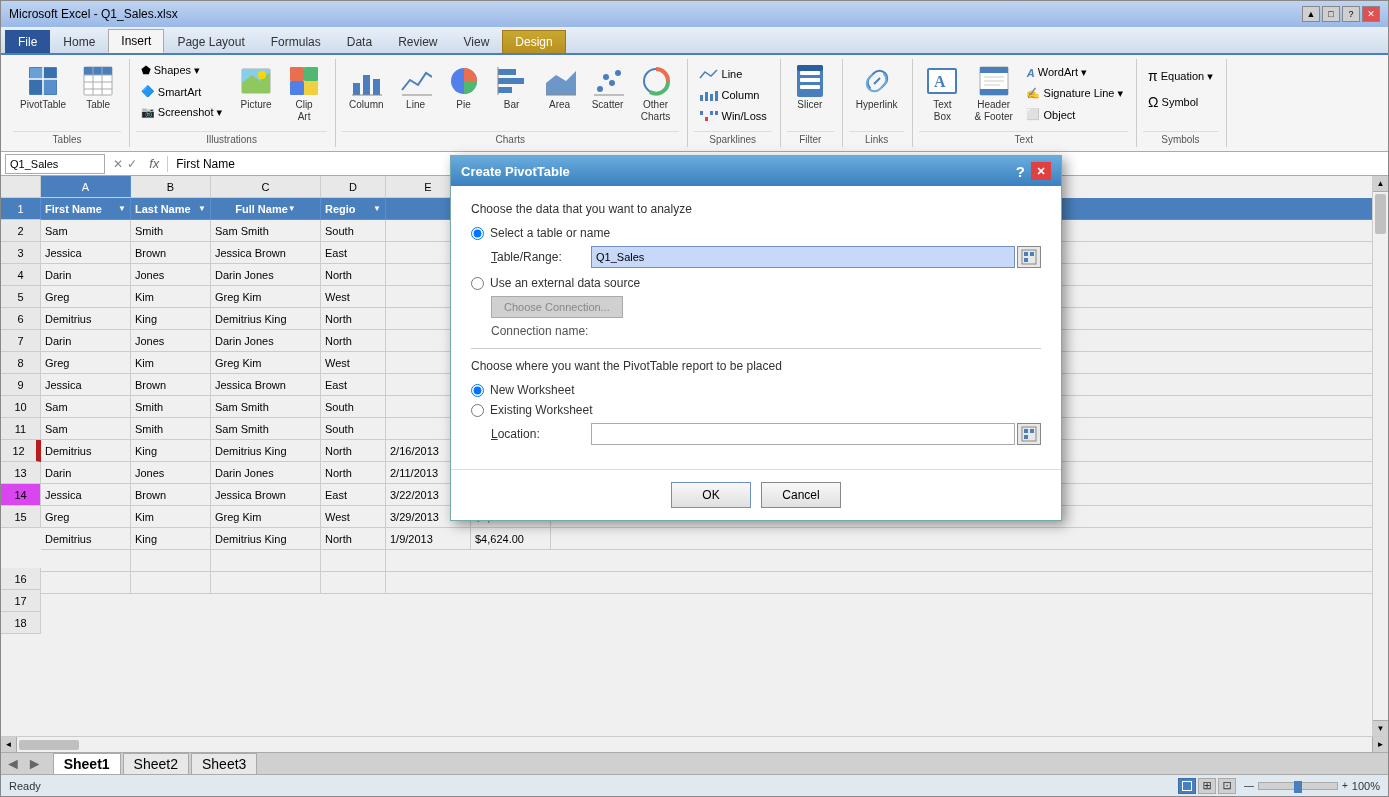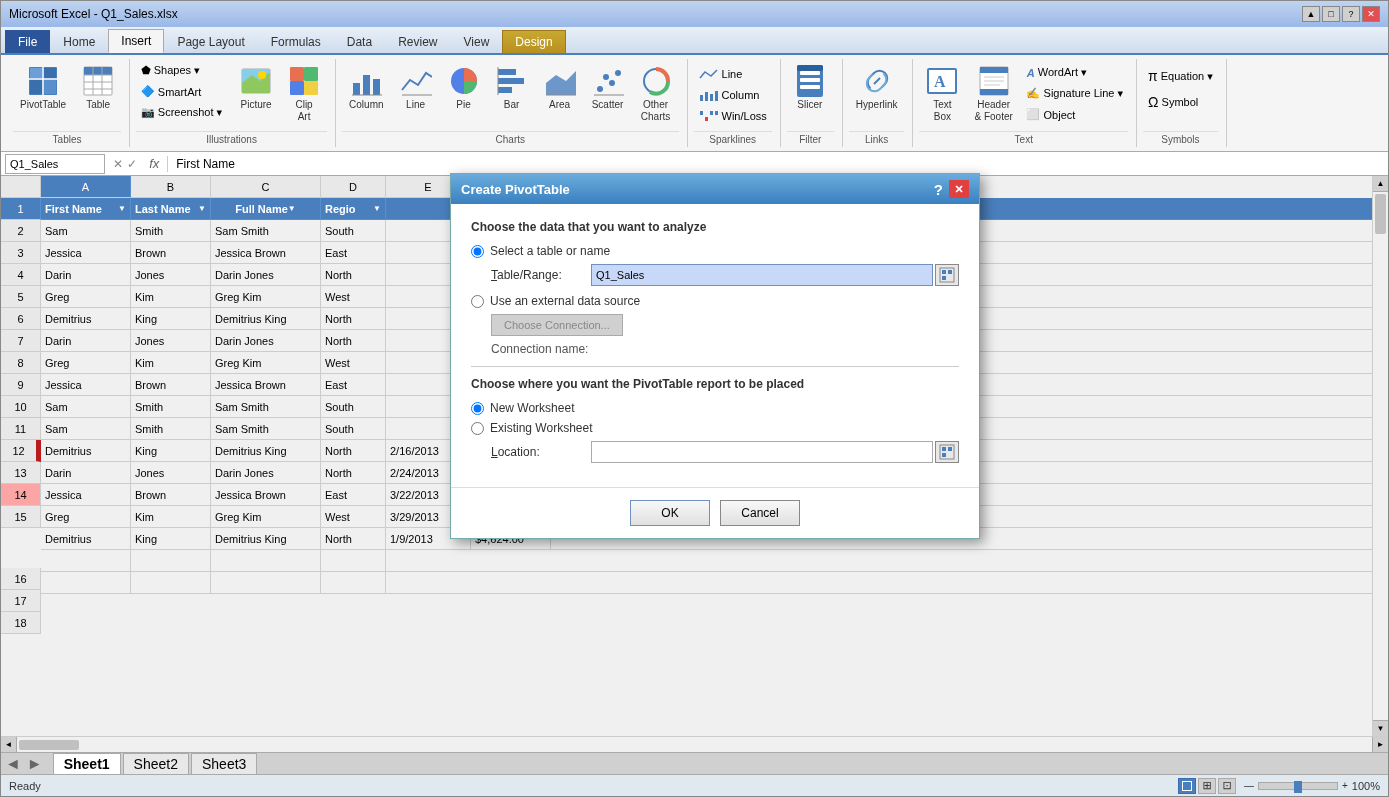--- a/index.html
+++ b/index.html
@@ -30,28 +30,28 @@
     .ribbon-btn { display: flex; flex-direction: column; align-items: center; justify-content: flex-start; padding: 3px 6px; cursor: pointer; border: 1px solid transparent; min-width: 44px; font-size: 10px; text-align: center; }
     .ribbon-btn-icon { width: 32px; height: 32px; display: flex; align-items: center; justify-content: center; }
     .ribbon-btn-label { font-size: 10px; color: #333; margin-top: 2px; line-height: 1.2; }
 
     .ribbon-small-btn { display: flex; align-items: center; gap: 3px; padding: 2px 4px; cursor: pointer; border: 1px solid transparent; font-size: 11px; white-space: nowrap; }
 
     
     .formula-bar { display: flex; align-items: center; background: white; border-bottom: 1px solid #aaa; height: 24px; padding: 0 4px; gap: 4px; }
     .name-box { width: 100px; border: 1px solid #aaa; padding: 1px 4px; font-size: 11px; height: 20px; }
     .formula-input { flex: 1; border: none; outline: none; font-size: 12px; padding: 0 4px; }
-    .dialog { position: absolute; top: 173px; left: 450px; width: 530px; background: white; border: 1px solid #7aa; box-shadow: 4px 4px 12px rgba(0,0,0,0.4); pointer-events: all; }
+    .dialog { position: absolute; top: 155px; left: 450px; width: 612px; background: white; border: 1px solid #7aa; box-shadow: 4px 4px 12px rgba(0,0,0,0.4); pointer-events: all; }
     .dialog-title-bar { background: linear-gradient(to bottom, #6aacdc, #3a80c0); display: flex; align-items: center; justify-content: space-between; padding: 6px 10px; }
     .dialog-title { color: white; font-size: 13px; font-weight: bold; }
     .dialog-controls { display: flex; align-items: center; gap: 6px; }
     .dialog-help { color: white; font-size: 15px; font-weight: bold; cursor: pointer; }
     .dialog-close-btn { background: #e04040; color: white; border: none; width: 20px; height: 18px; display: flex; align-items: center; justify-content: center; cursor: pointer; font-size: 11px; font-weight: bold; }
     .dialog-body { padding: 16px 20px; }
-    .dialog-section-title { font-size: 12px; font-weight: bold; color: #333; margin-bottom: 10px; }
+    .dialog-section-title { font-size: 12px; font-weight: normal; color: #333; margin-bottom: 10px; }
     .radio-row { display: flex; align-items: center; gap: 6px; margin-bottom: 6px; }
     .radio-row input[type=radio] { margin: 0; }
     .radio-label { font-size: 12px; color: #333; }
     .field-row { display: flex; align-items: center; margin-left: 20px; margin-bottom: 8px; }
     .field-label { font-size: 12px; color: #333; width: 100px; }
     .field-input { flex: 1; height: 22px; border: 1px solid #7090c0; padding: 0 4px; font-size: 11px; background: #e8f0ff; }
     .field-input.empty { background: white; color: #999; }
     .browse-btn { width: 24px; height: 22px; border: 1px solid #888; background: #e8e8e8; display: flex; align-items: center; justify-content: center; cursor: pointer; margin-left: 2px; }
     .dialog-divider { height: 1px; background: #ccc; margin: 10px 0; }
     .btn-disabled { background: #d0d0d0; color: #888; border: 1px solid #aaa; padding: 4px 12px; font-size: 11px; cursor: default; }
@@ -439,21 +439,21 @@
               <div style="height:22px; background:#e8e8e8; border-right:1px solid #ccc; border-bottom:1px solid #ccc; display:flex; align-items:center; justify-content:center; font-size:11px;">4</div>
               <div style="height:22px; background:#e8e8e8; border-right:1px solid #ccc; border-bottom:1px solid #ccc; display:flex; align-items:center; justify-content:center; font-size:11px;">5</div>
               <div style="height:22px; background:#e8e8e8; border-right:1px solid #ccc; border-bottom:1px solid #ccc; display:flex; align-items:center; justify-content:center; font-size:11px;">6</div>
               <div style="height:22px; background:#e8e8e8; border-right:1px solid #ccc; border-bottom:1px solid #ccc; display:flex; align-items:center; justify-content:center; font-size:11px;">7</div>
               <div style="height:22px; background:#e8e8e8; border-right:1px solid #ccc; border-bottom:1px solid #ccc; display:flex; align-items:center; justify-content:center; font-size:11px;">8</div>
               <div style="height:22px; background:#e8e8e8; border-right:1px solid #ccc; border-bottom:1px solid #ccc; display:flex; align-items:center; justify-content:center; font-size:11px;">9</div>
               <div style="height:22px; background:#e8e8e8; border-right:1px solid #ccc; border-bottom:1px solid #ccc; display:flex; align-items:center; justify-content:center; font-size:11px;">10</div>
               <div style="height:22px; background:#e8e8e8; border-right:1px solid #ccc; border-bottom:1px solid #ccc; display:flex; align-items:center; justify-content:center; font-size:11px;">11</div>
               <div style="height:22px; background:#e8e8e8; border-right:5px solid #b91c1c; border-bottom:1px solid #ccc; display:flex; align-items:center; justify-content:center; font-size:11px;">12</div>
               <div style="height:22px; background:#e8e8e8; border-right:1px solid #ccc; border-bottom:1px solid #ccc; display:flex; align-items:center; justify-content:center; font-size:11px;">13</div>
-              <div style="height:22px; background:#fca5a5; border-right:1px solid #ccc; border-bottom:1px solid #ccc; display:flex; align-items:center; justify-content:center; font-size:11px;">14</div>
+              <div style="height:22px; background:#d946ef; border-right:1px solid #ccc; border-bottom:1px solid #ccc; display:flex; align-items:center; justify-content:center; font-size:11px;">14</div>
               <div style="height:22px; background:#e8e8e8; border-right:1px solid #ccc; border-bottom:1px solid #ccc; display:flex; align-items:center; justify-content:center; font-size:11px;">15</div>
               <div style="height:22px; background:#e8e8e8; border-right:1px solid #ccc; border-bottom:1px solid #ccc; display:flex; align-items:center; justify-content:center; font-size:11px;margin-top:40px;">16</div>
               <div style="height:22px; background:#e8e8e8; border-right:1px solid #ccc; border-bottom:1px solid #ccc; display:flex; align-items:center; justify-content:center; font-size:11px;">17</div>
               <div style="height:22px; background:#e8e8e8; border-right:1px solid #ccc; border-bottom:1px solid #ccc; display:flex; align-items:center; justify-content:center; font-size:11px;">18</div>
             </div>
 
             <div style="flex:1; display:flex; flex-direction:column;">
 
               <div style="display:flex; height:22px;">
                 <div style="width:90px; min-width:90px; background:#4a7fbd; color:white; font-weight:bold; border-right:1px solid #5a8fcf; border-bottom:1px solid #5a8fcf; display:flex; align-items:center; justify-content:space-between; padding:0 4px; font-size:11px;">
@@ -563,21 +563,21 @@
                 <div style="width:85px; min-width:85px; border-right:1px solid #ccc; border-bottom:1px solid #ccc; padding:0 4px; font-size:11px; display:flex; align-items:center;">2/16/2013</div>
                 <div style="width:80px; min-width:80px; border-right:1px solid #ccc; border-bottom:1px solid #ccc; padding:0 4px; font-size:11px; display:flex; align-items:center;">$2,517.00</div>
                 <div style="flex:1; border-bottom:1px solid #ccc;"></div>
               </div>
 
               <div style="display:flex; height:22px;">
                 <div style="width:90px; min-width:90px; border-right:1px solid #ccc; border-bottom:1px solid #ccc; padding:0 4px; font-size:11px; display:flex; align-items:center;">Darin</div>
                 <div style="width:80px; min-width:80px; border-right:1px solid #ccc; border-bottom:1px solid #ccc; padding:0 4px; font-size:11px; display:flex; align-items:center;">Jones</div>
                 <div style="width:110px; min-width:110px; border-right:1px solid #ccc; border-bottom:1px solid #ccc; padding:0 4px; font-size:11px; display:flex; align-items:center;">Darin Jones</div>
                 <div style="width:65px; min-width:65px; border-right:1px solid #ccc; border-bottom:1px solid #ccc; padding:0 4px; font-size:11px; display:flex; align-items:center;">North</div>
-                <div style="width:85px; min-width:85px; border-right:1px solid #ccc; border-bottom:1px solid #ccc; padding:0 4px; font-size:11px; display:flex; align-items:center;">2/24/2013</div>
+                <div style="width:85px; min-width:85px; border-right:1px solid #ccc; border-bottom:1px solid #ccc; padding:0 4px; font-size:11px; display:flex; align-items:center;">2/11/2013</div>
                 <div style="width:80px; min-width:80px; border-right:1px solid #ccc; border-bottom:1px solid #ccc; padding:0 4px; font-size:11px; display:flex; align-items:center;">$2,269.00</div>
                 <div style="flex:1; border-bottom:1px solid #ccc;"></div>
               </div>
 
               <div style="display:flex; height:22px;">
                 <div style="width:90px; min-width:90px; border-right:1px solid #ccc; border-bottom:1px solid #ccc; padding:0 4px; font-size:11px; display:flex; align-items:center;">Jessica</div>
                 <div style="width:80px; min-width:80px; border-right:1px solid #ccc; border-bottom:1px solid #ccc; padding:0 4px; font-size:11px; display:flex; align-items:center;">Brown</div>
                 <div style="width:110px; min-width:110px; border-right:1px solid #ccc; border-bottom:1px solid #ccc; padding:0 4px; font-size:11px; display:flex; align-items:center;">Jessica Brown</div>
                 <div style="width:65px; min-width:65px; border-right:1px solid #ccc; border-bottom:1px solid #ccc; padding:0 4px; font-size:11px; display:flex; align-items:center;">East</div>
                 <div style="width:85px; min-width:85px; border-right:1px solid #ccc; border-bottom:1px solid #ccc; padding:0 4px; font-size:11px; display:flex; align-items:center;">3/22/2013</div>

